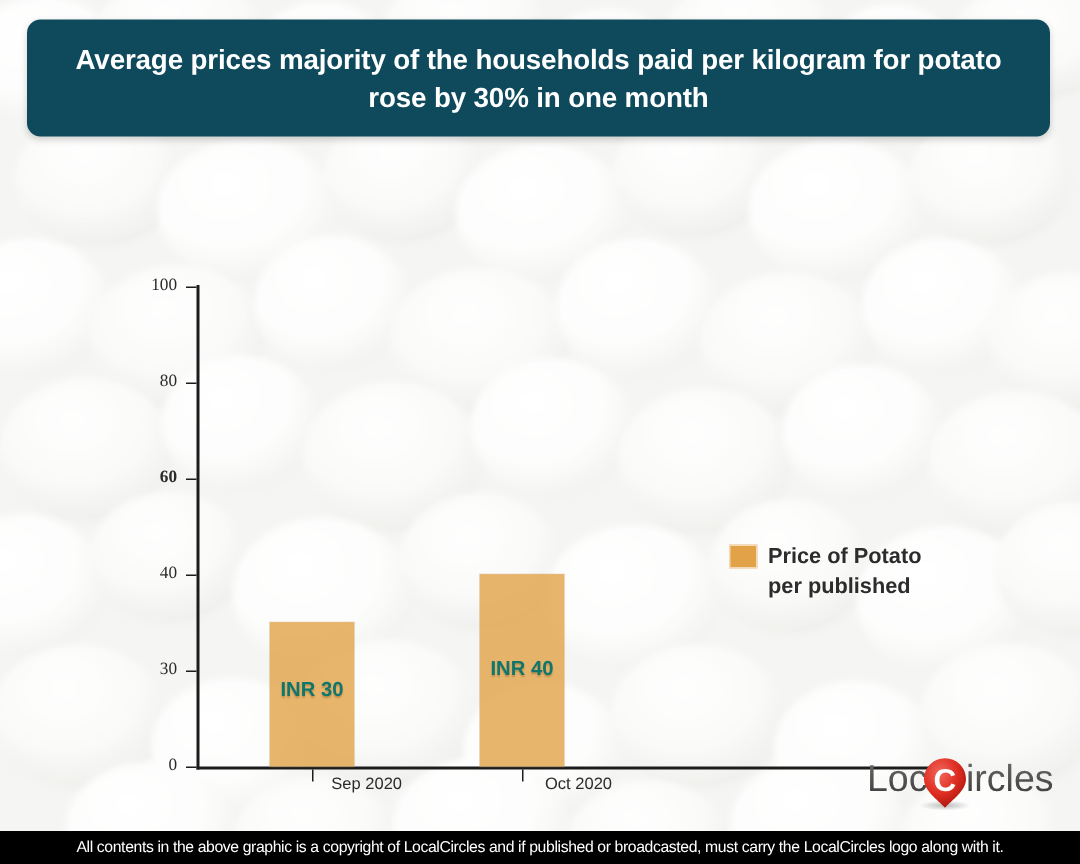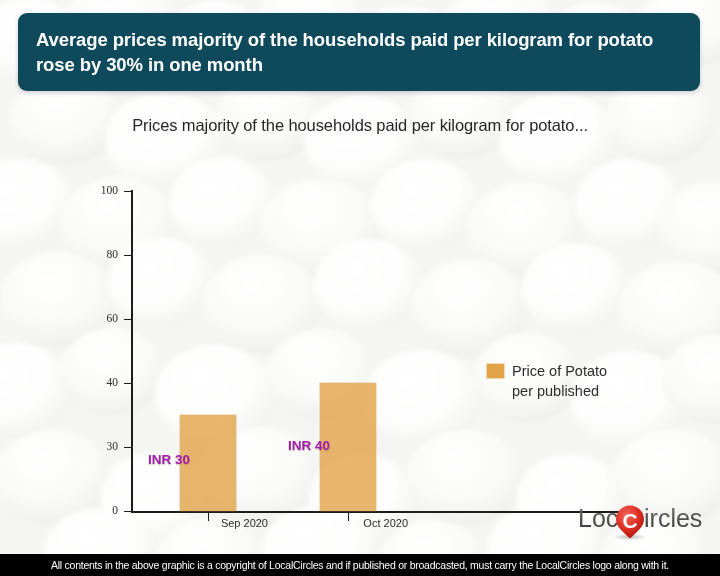--- a/index.html
+++ b/index.html
@@ -44,21 +44,21 @@
     box-shadow: 0 2px 5px rgba(0,0,0,0.18);
     display: flex;
     align-items: center;
     justify-content: center;
   }
   .banner-title {
     color: #ffffff;
     font-size: 18.5px;
     font-weight: bold;
     line-height: 25px;
-    text-align: left;
+    text-align: center;
     letter-spacing: -0.1px;
     padding: 0 18px;
   }
 
   
   .subtitle {
     position: absolute;
     left: 0;
     top: 116px;
     width: 720px;
@@ -127,33 +127,35 @@
 
   .bar {
     position: absolute;
     background: rgba(226,162,72,0.80);
     box-shadow: 0 0 0 0.5px rgba(195,133,48,0.45);
   }
   .bar-value {
     position: absolute;
     width: 120px;
     margin-left: -60px;
-    color: #a21caf;
+    text-align: center;
+    color: #0f766e;
     font-size: 13.5px;
     font-weight: bold;
     text-shadow: 0 1px 1px rgba(120,80,20,0.35);
   }
 
   
   .legend {
     position: absolute;
     left: 486px;
     top: 361px;
     display: flex;
     align-items: flex-start;
+    font-weight: bold;
   }
   .legend-swatch {
     width: 19px;
     height: 16px;
     background: #e2a248;
     margin-right: 7px;
     margin-top: 2px;
     flex: none;
     border: 1px solid rgba(255,255,255,0.6);
     box-sizing: border-box;
@@ -276,35 +278,34 @@
         <ellipse cx="655" cy="560" rx="54" ry="43" fill="url(#pot2)"></ellipse>
       </g>
       <rect x="0" y="0" width="720" height="576" fill="#ffffff" opacity="0.42"></rect>
     </svg>
   </div>
 
   <div class="banner">
     <div class="banner-title">Average prices majority of the households paid per kilogram for potato rose by 30% in one month</div>
   </div>
 
-  <div class="subtitle">Prices majority of the households paid per kilogram for potato...</div>
 
   <div class="chart-area">
 
     <div class="axis-v"></div>
     <div class="axis-h"></div>
 
     <div class="ytick" style="top:191px;"></div>
     <div class="ylabel" style="top:184px;">100</div>
 
     <div class="ytick" style="top:255px;"></div>
     <div class="ylabel" style="top:248px;">80</div>
 
     <div class="ytick" style="top:319px;"></div>
-    <div class="ylabel" style="top:312px;">60</div>
+    <div class="ylabel" style="top:312px;font-weight:bold;">60</div>
 
     <div class="ytick" style="top:383px;"></div>
     <div class="ylabel" style="top:376px;">40</div>
 
     <div class="ytick" style="top:447px;"></div>
     <div class="ylabel" style="top:440px;">30</div>
 
     <div class="ytick" style="top:511px;"></div>
     <div class="ylabel" style="top:504px;">0</div>
 

